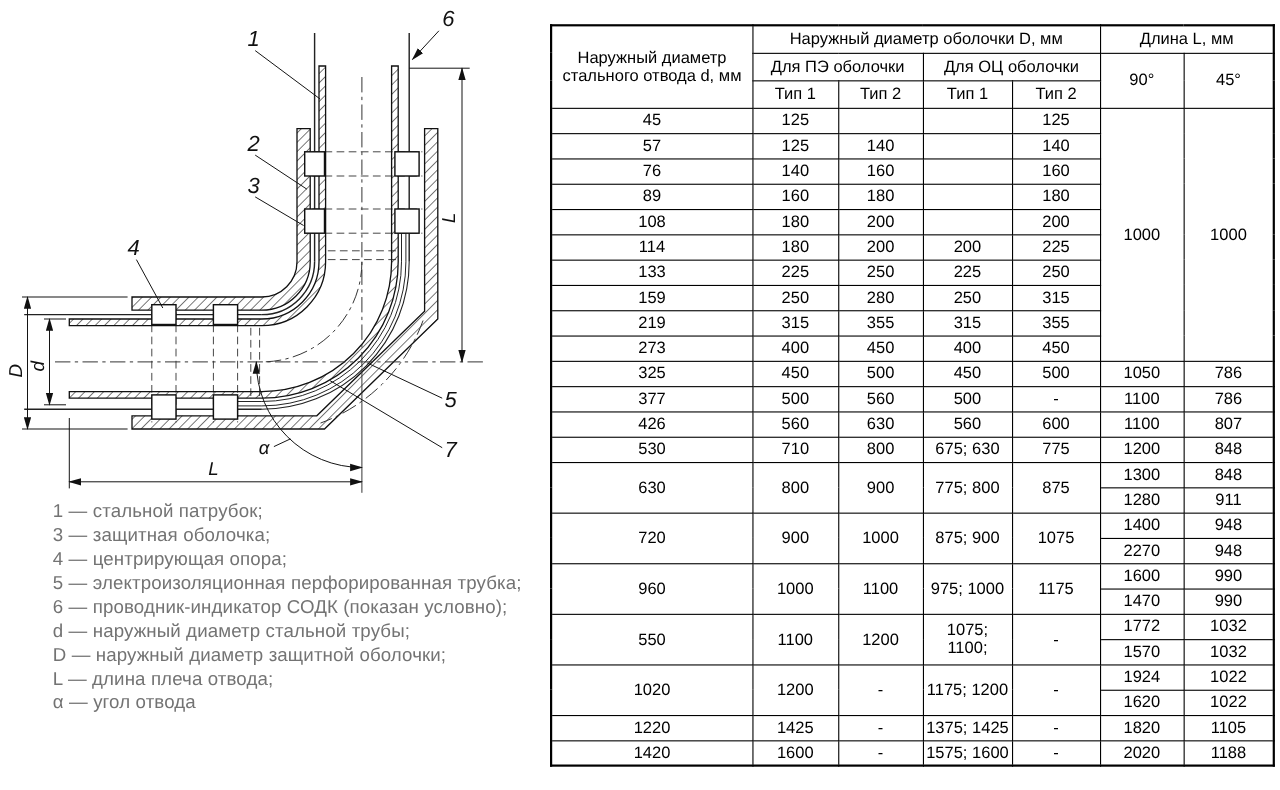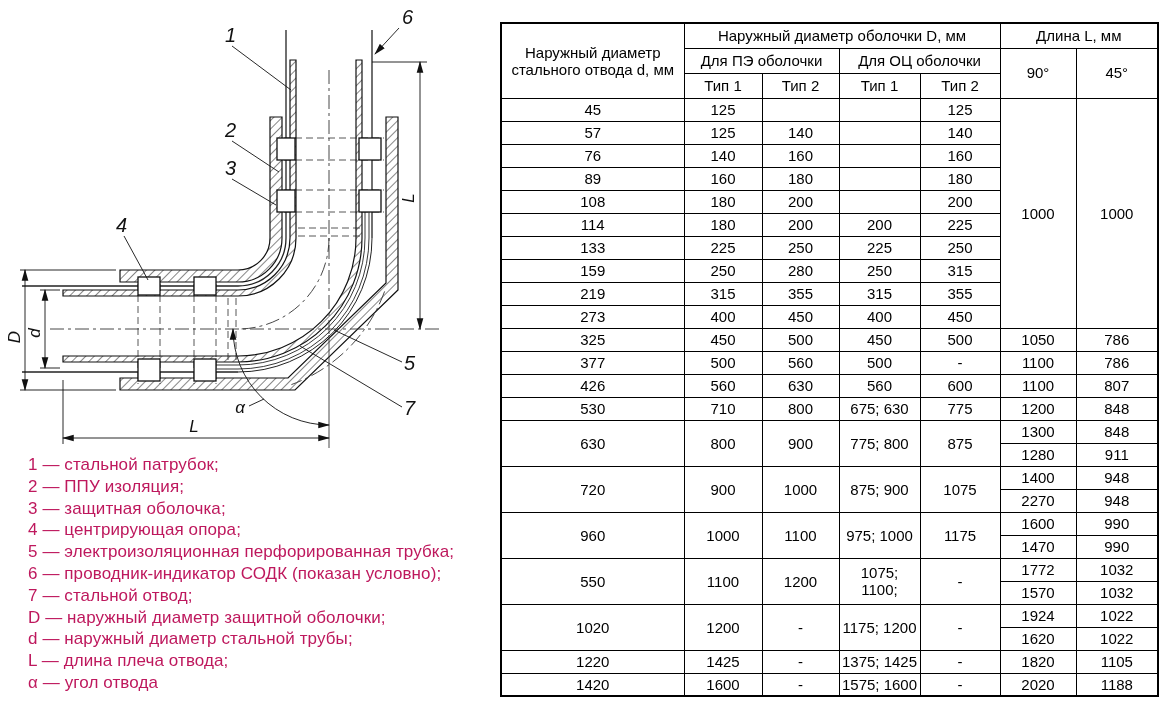--- a/index.html
+++ b/index.html
@@ -1,22 +1,22 @@
 <!DOCTYPE html>
 <html><head>
 <meta charset="utf-8">
 <style>
   html,body{margin:0;padding:0;background:#fff;}
   .stage{position:relative;width:1164px;height:718px;background:#ffffff;overflow:hidden;
          font-family:"Liberation Sans",sans-serif;color:#111;}
   
   .diagram{position:absolute;left:0;top:0;}
   
-  .legend{position:absolute;left:28px;top:454px;width:465px;
-          font-size:17px;line-height:21.8px;color:#be185d;letter-spacing:.1px;}
+  .legend{position:absolute;left:48px;top:454px;width:465px;
+          font-size:17px;line-height:21.8px;color:#737373;letter-spacing:.1px;}
   .legend div{white-space:nowrap;}
   
   table.dims{position:absolute;left:500px;top:22px;width:657px;
              border-collapse:collapse;table-layout:fixed;
              font-family:"Liberation Sans",sans-serif;font-size:15px;color:#000;
              border:2px solid #000;}
   table.dims th,table.dims td{border:1px solid #000;text-align:center;vertical-align:middle;
              padding:0 2px;white-space:pre-line;overflow:hidden;}
   table.dims th{font-weight:normal;line-height:1.15;}
   table.dims thead tr{height:25px;}
@@ -143,28 +143,26 @@
       <text x="225" y="175">3</text>
       <text x="116" y="232">4</text>
       <text x="404" y="370">5</text>
       <text x="402" y="24">6</text>
       <text x="404" y="415">7</text>
     </g>
   </svg>
 
   <div class="legend" id="legend">
       <div>1 — стальной патрубок;</div>
-      <div>2 — ППУ изоляция;</div>
       <div>3 — защитная оболочка;</div>
       <div>4 — центрирующая опора;</div>
       <div>5 — электроизоляционная перфорированная трубка;</div>
       <div>6 — проводник-индикатор СОДК (показан условно);</div>
-      <div>7 — стальной отвод;</div>
+      <div>d — наружный диаметр стальной трубы;</div>
       <div>D — наружный диаметр защитной оболочки;</div>
-      <div>d — наружный диаметр стальной трубы;</div>
       <div>L — длина плеча отвода;</div>
       <div>α — угол отвода</div>
     </div>
 
   <table class="dims" id="dim-table">
     <colgroup>
       <col style="width:183px">
         <col style="width:78px">
         <col style="width:77px">
       <col style="width:81px">

